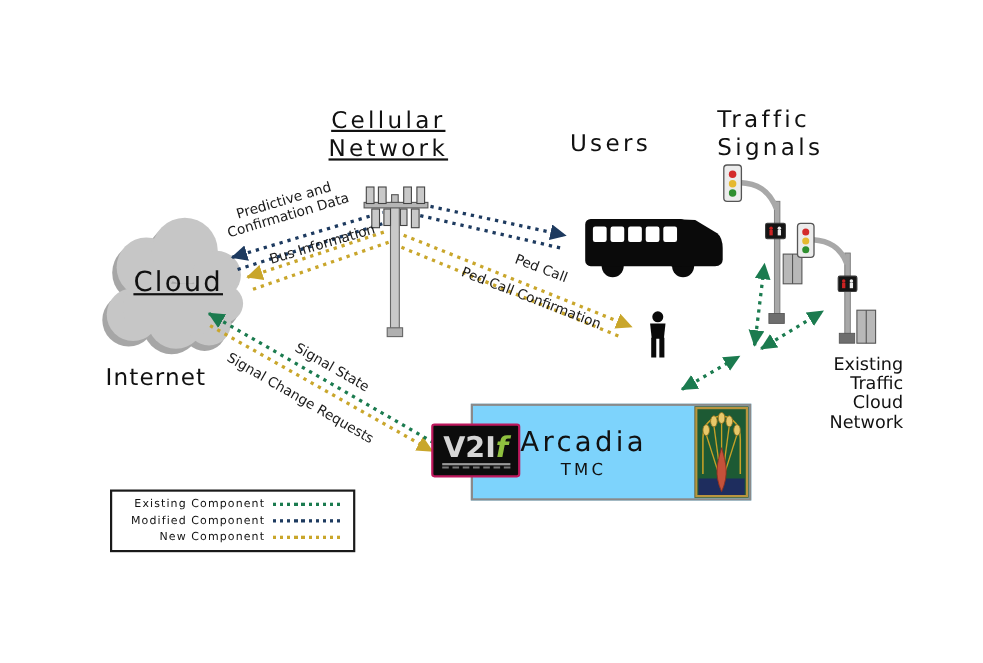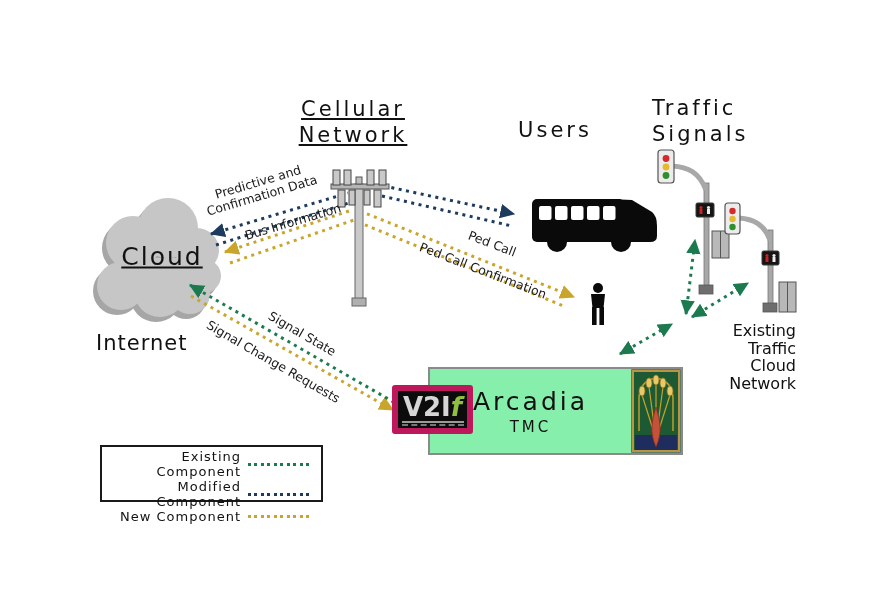--- a/index.html
+++ b/index.html
@@ -16,45 +16,45 @@
   .internet-label{font-size:21px;letter-spacing:1px;color:#111;}
   .net-label{font-size:16px;line-height:17.5px;text-align:right;color:#111;}
 
   .flow{font-size:12.5px;color:#1a1a1a;line-height:14px;}
   .rot-n16{transform:translate(-50%,-50%) rotate(-16.5deg);}
   .rot-21{transform:translate(-50%,-50%) rotate(21deg);}
   .rot-30{transform:translate(-50%,-50%) rotate(30deg);}
 
   #tmc-box{
     left:428px;top:367px;width:255px;height:88px;box-sizing:border-box;
-    background:#86efac;border:2px solid #8a8a8a;display:flex;align-items:stretch;
+    background:#7dd3fc;border:2px solid #8a8a8a;display:flex;align-items:stretch;
   }
   #tmc-text{flex:1;display:flex;flex-direction:column;justify-content:center;align-items:center;}
   .tmc-name{font-size:25px;letter-spacing:3px;color:#111;}
   .tmc-sub{font-size:15px;letter-spacing:3px;color:#111;margin-top:2px;}
   #tmc-logo{width:50px;height:84px;flex:0 0 50px;}
 
   #v2if-box{
     left:392px;top:385px;width:81px;height:49px;box-sizing:border-box;
-    background:#0c0c0c;border:6px solid #be185d;border-radius:3px;
+    background:#0c0c0c;border:2px solid #be185d;border-radius:3px;
     display:flex;flex-direction:column;justify-content:center;align-items:center;
   }
   .v2if-text{font-size:26px;line-height:26px;font-weight:bold;}
   .v2if-main{color:#d6d6d6;}
   .v2if-f{color:#8fc03f;font-style:italic;}
   .v2if-line{width:62px;border-top:2px solid #9a9a9a;margin-top:1px;}
   .v2if-dash{width:62px;border-top:2px dashed #777;margin-top:1px;}
 
   #legend-box{
     left:100px;top:445px;width:223px;height:57px;box-sizing:border-box;
     background:#fff;border:2px solid #1a1a1a;
     display:flex;flex-direction:column;justify-content:space-evenly;padding:2px 9px;
   }
   .legend-row{display:flex;align-items:center;justify-content:flex-end;}
-  .legend-label{font-size:13px;letter-spacing:1px;color:#111;text-align:right;margin-right:7px;}
+  .legend-label{font-size:10px;letter-spacing:1px;color:#111;text-align:right;margin-right:7px;}
   .swatch{width:64px;height:3px;flex:0 0 64px;}
   .sw-existing{background:repeating-linear-gradient(to right,#1b7b4f 0 3px,transparent 3px 6.5px);}
   .sw-modified{background:repeating-linear-gradient(to right,#1d3a5f 0 3px,transparent 3px 6.5px);}
   .sw-new{background:repeating-linear-gradient(to right,#c9a62b 0 3px,transparent 3px 6.5px);}
 
   .dotted{fill:none;stroke-width:3;stroke-dasharray:3 4.5;}
   .st-n{stroke:#1d3a5f;}
   .st-y{stroke:#c9a62b;}
   .st-g{stroke:#1b7b4f;}
 </style>
@@ -198,21 +198,21 @@
     <div>Users</div>
   </div>
   <div class="abs title" style="left:652px;top:95px;">
     <div>Traffic</div>
     <div>Signals</div>
   </div>
 
   <div class="abs ctr cloud-label" style="left:162px;top:256px;text-decoration:underline;">Cloud</div>
   <div class="abs internet-label" style="left:96px;top:331px;">Internet</div>
 
-  <div class="abs net-label" style="left:680px;top:322px;width:116px;">
+  <div class="abs net-label" style="left:705px;top:322px;width:116px;">
     <div>Existing</div>
     <div>Traffic</div>
     <div>Cloud</div>
     <div>Network</div>
   </div>
 
   <div class="abs flow rot-n16" style="left:260px;top:189px;text-align:center;">
     <div>Predictive and</div>
     <div>Confirmation Data</div>
   </div>

